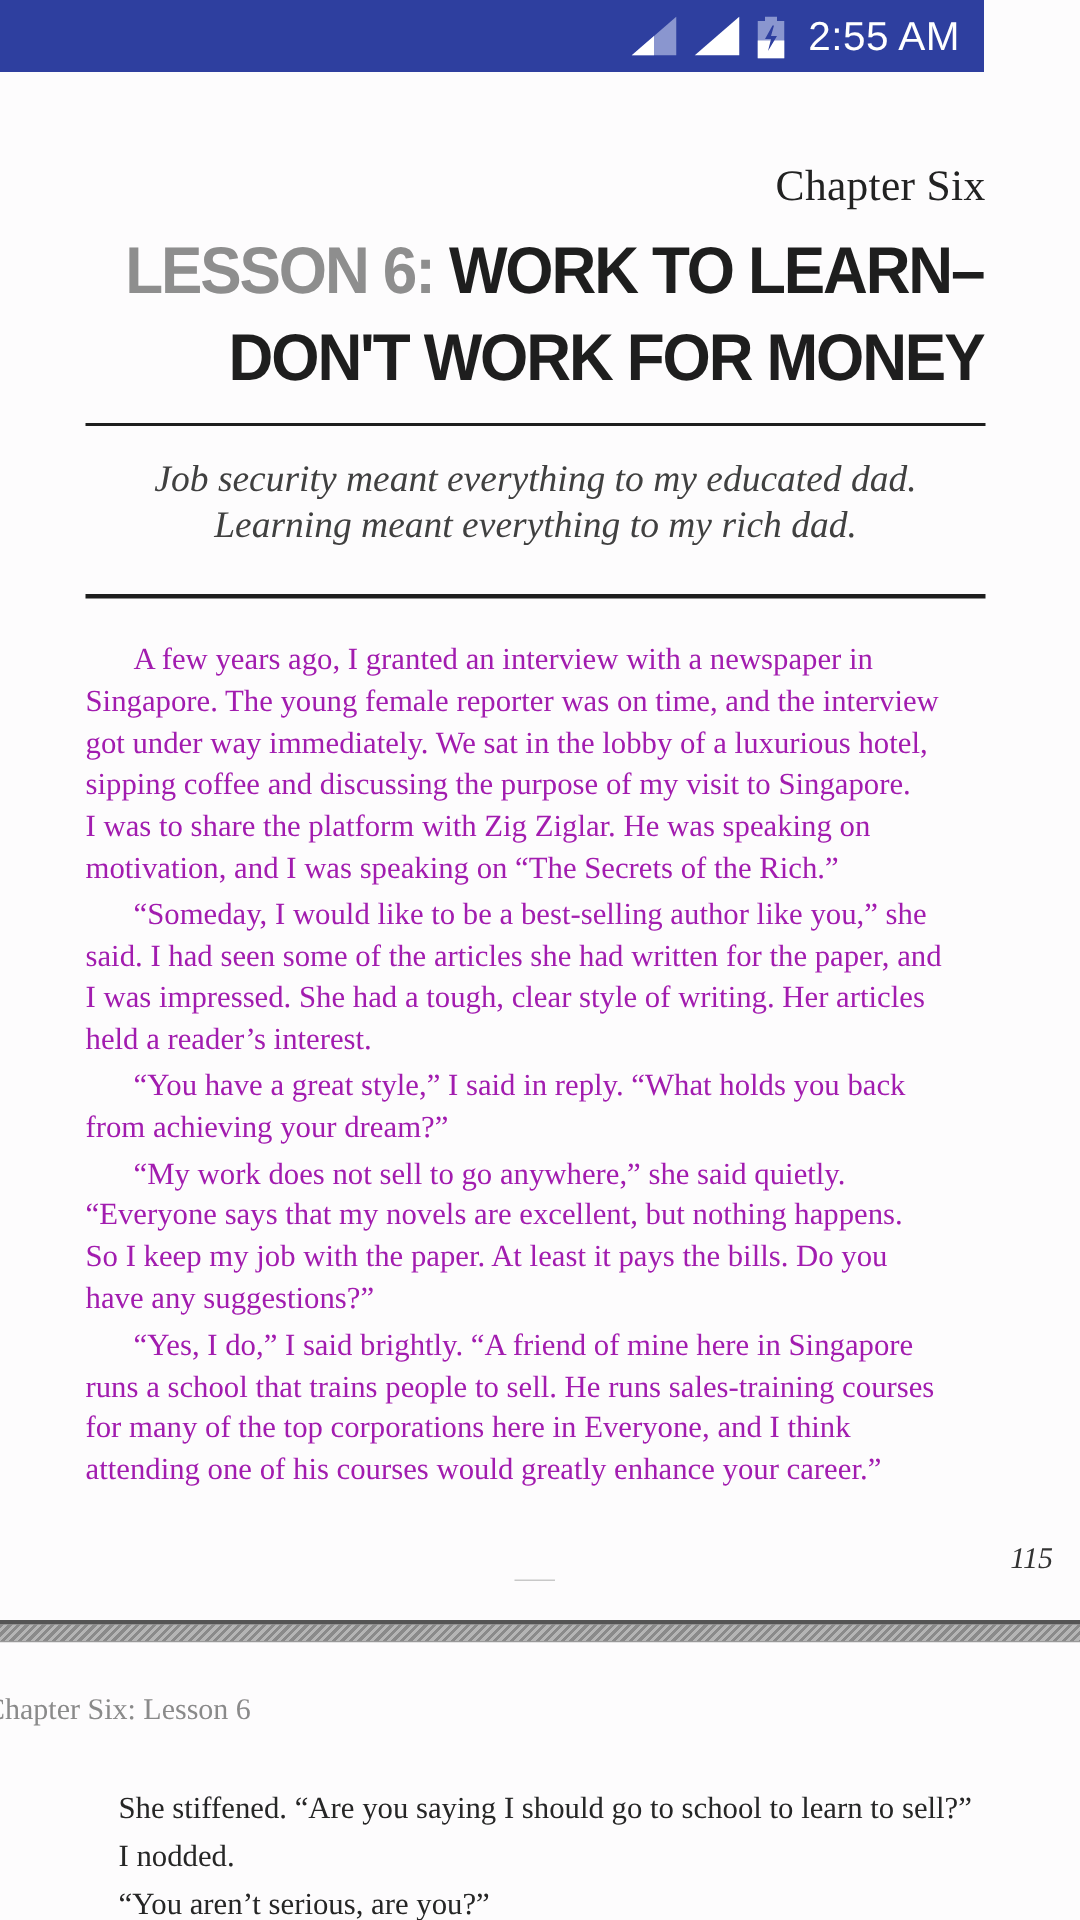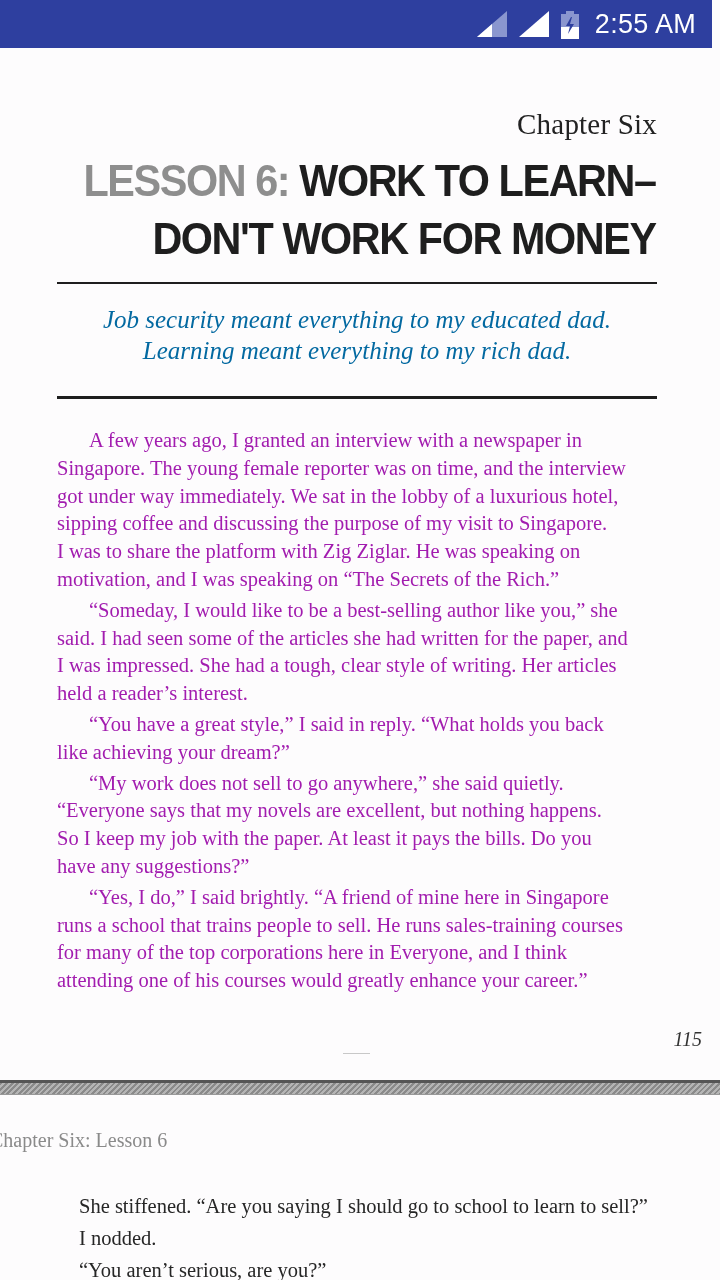--- a/index.html
+++ b/index.html
@@ -1,33 +1,33 @@
 <!DOCTYPE html>
 <html><head>
 <meta charset="utf-8">
 <style>
   * { box-sizing: border-box; margin: 0; padding: 0; }
   html, body { width: 720px; height: 1280px; overflow: hidden; background: #fdfcfd; }
   body { position: relative; font-family: "Liberation Serif", "DejaVu Serif", serif; color: #222; }
 
-  .status-bar { position: absolute; top: 0; left: 0; width: 712px; height: 48px; background: #2e3f9f; }
+  .status-bar { position: absolute; top: 0; left: 0; width: 656px; height: 48px; background: #2e3f9f; }
   .status-right { position: absolute; right: 16px; top: 0; height: 48px; display: flex; align-items: center; gap: 12px; }
   .sig { width: 30px; height: 26px; position: relative; }
   .sig svg { display: block; }
   .clock { color: #fff; font-family: "Liberation Sans", "DejaVu Sans", sans-serif; font-size: 27px; font-weight: 500; letter-spacing: 0.3px; margin-left: 4px; }
 
   .page { position: absolute; left: 12px; top: 48px; width: 720px; height: 912px; background: #fdfcfd; }
   .chapter-label { position: absolute; right: 75px; top: 60px; font-size: 29px; color: #222; letter-spacing: 0.2px; }
   .lesson-title { position: absolute; right: 76px; top: 104px; text-align: right; font-family: "Liberation Sans", "DejaVu Sans", sans-serif; font-weight: bold; font-size: 44px; line-height: 58px; letter-spacing: -1.5px; transform: scaleX(0.94); transform-origin: right top; }
   .lesson-title .gray { color: #8e8e8e; }
   .lesson-title .dark { color: #1e1e1e; }
   .rule { position: absolute; left: 45px; width: 600px; height: 2px; background: #1e1e1e; }
   .rule.top { top: 234px; }
   .rule.bottom { top: 348px; height: 3px; }
-  .epigraph { position: absolute; left: 45px; width: 600px; top: 256px; text-align: center; font-style: italic; font-size: 25px; line-height: 31px; color: #0369a1; }
+  .epigraph { position: absolute; left: 45px; width: 600px; top: 256px; text-align: center; font-style: italic; font-size: 25px; line-height: 31px; color: #404040; }
 
   .body-text { position: absolute; left: 45px; top: 379px; width: 600px; font-size: 20.5px; line-height: 27.8px; color: #a21caf; }
   .body-text p { text-indent: 32px; margin-bottom: 3px; white-space: nowrap; }
   .body-text p span { display: block; text-indent: 0; }
   .body-text p span:first-child { text-indent: 32px; }
 
   .page-number { position: absolute; left: 0; width: 690px; top: 980px; text-align: right; font-style: italic; font-size: 20px; color: #333; }
   .page-number-line { position: absolute; left: 331px; top: 1005px; width: 27px; height: 1px; background: #c8c8c8; }
 
   .separator { position: absolute; left: 0; top: 1080px; width: 720px; height: 15px;
@@ -89,21 +89,21 @@
       <span>motivation, and I was speaking on “The Secrets of the Rich.”</span>
     </p>
     <p>
       <span>“Someday, I would like to be a best-selling author like you,” she</span>
       <span>said. I had seen some of the articles she had written for the paper, and</span>
       <span>I was impressed. She had a tough, clear style of writing. Her articles</span>
       <span>held a reader’s interest.</span>
     </p>
     <p>
       <span>“You have a great style,” I said in reply. “What holds you back</span>
-      <span>like achieving your dream?”</span>
+      <span>from achieving your dream?”</span>
     </p>
     <p>
       <span>“My work does not sell to go anywhere,” she said quietly.</span>
       <span>“Everyone says that my novels are excellent, but nothing happens.</span>
       <span>So I keep my job with the paper. At least it pays the bills. Do you</span>
       <span>have any suggestions?”</span>
     </p>
     <p>
       <span>“Yes, I do,” I said brightly. “A friend of mine here in Singapore</span>
       <span>runs a school that trains people to sell. He runs sales-training courses</span>

